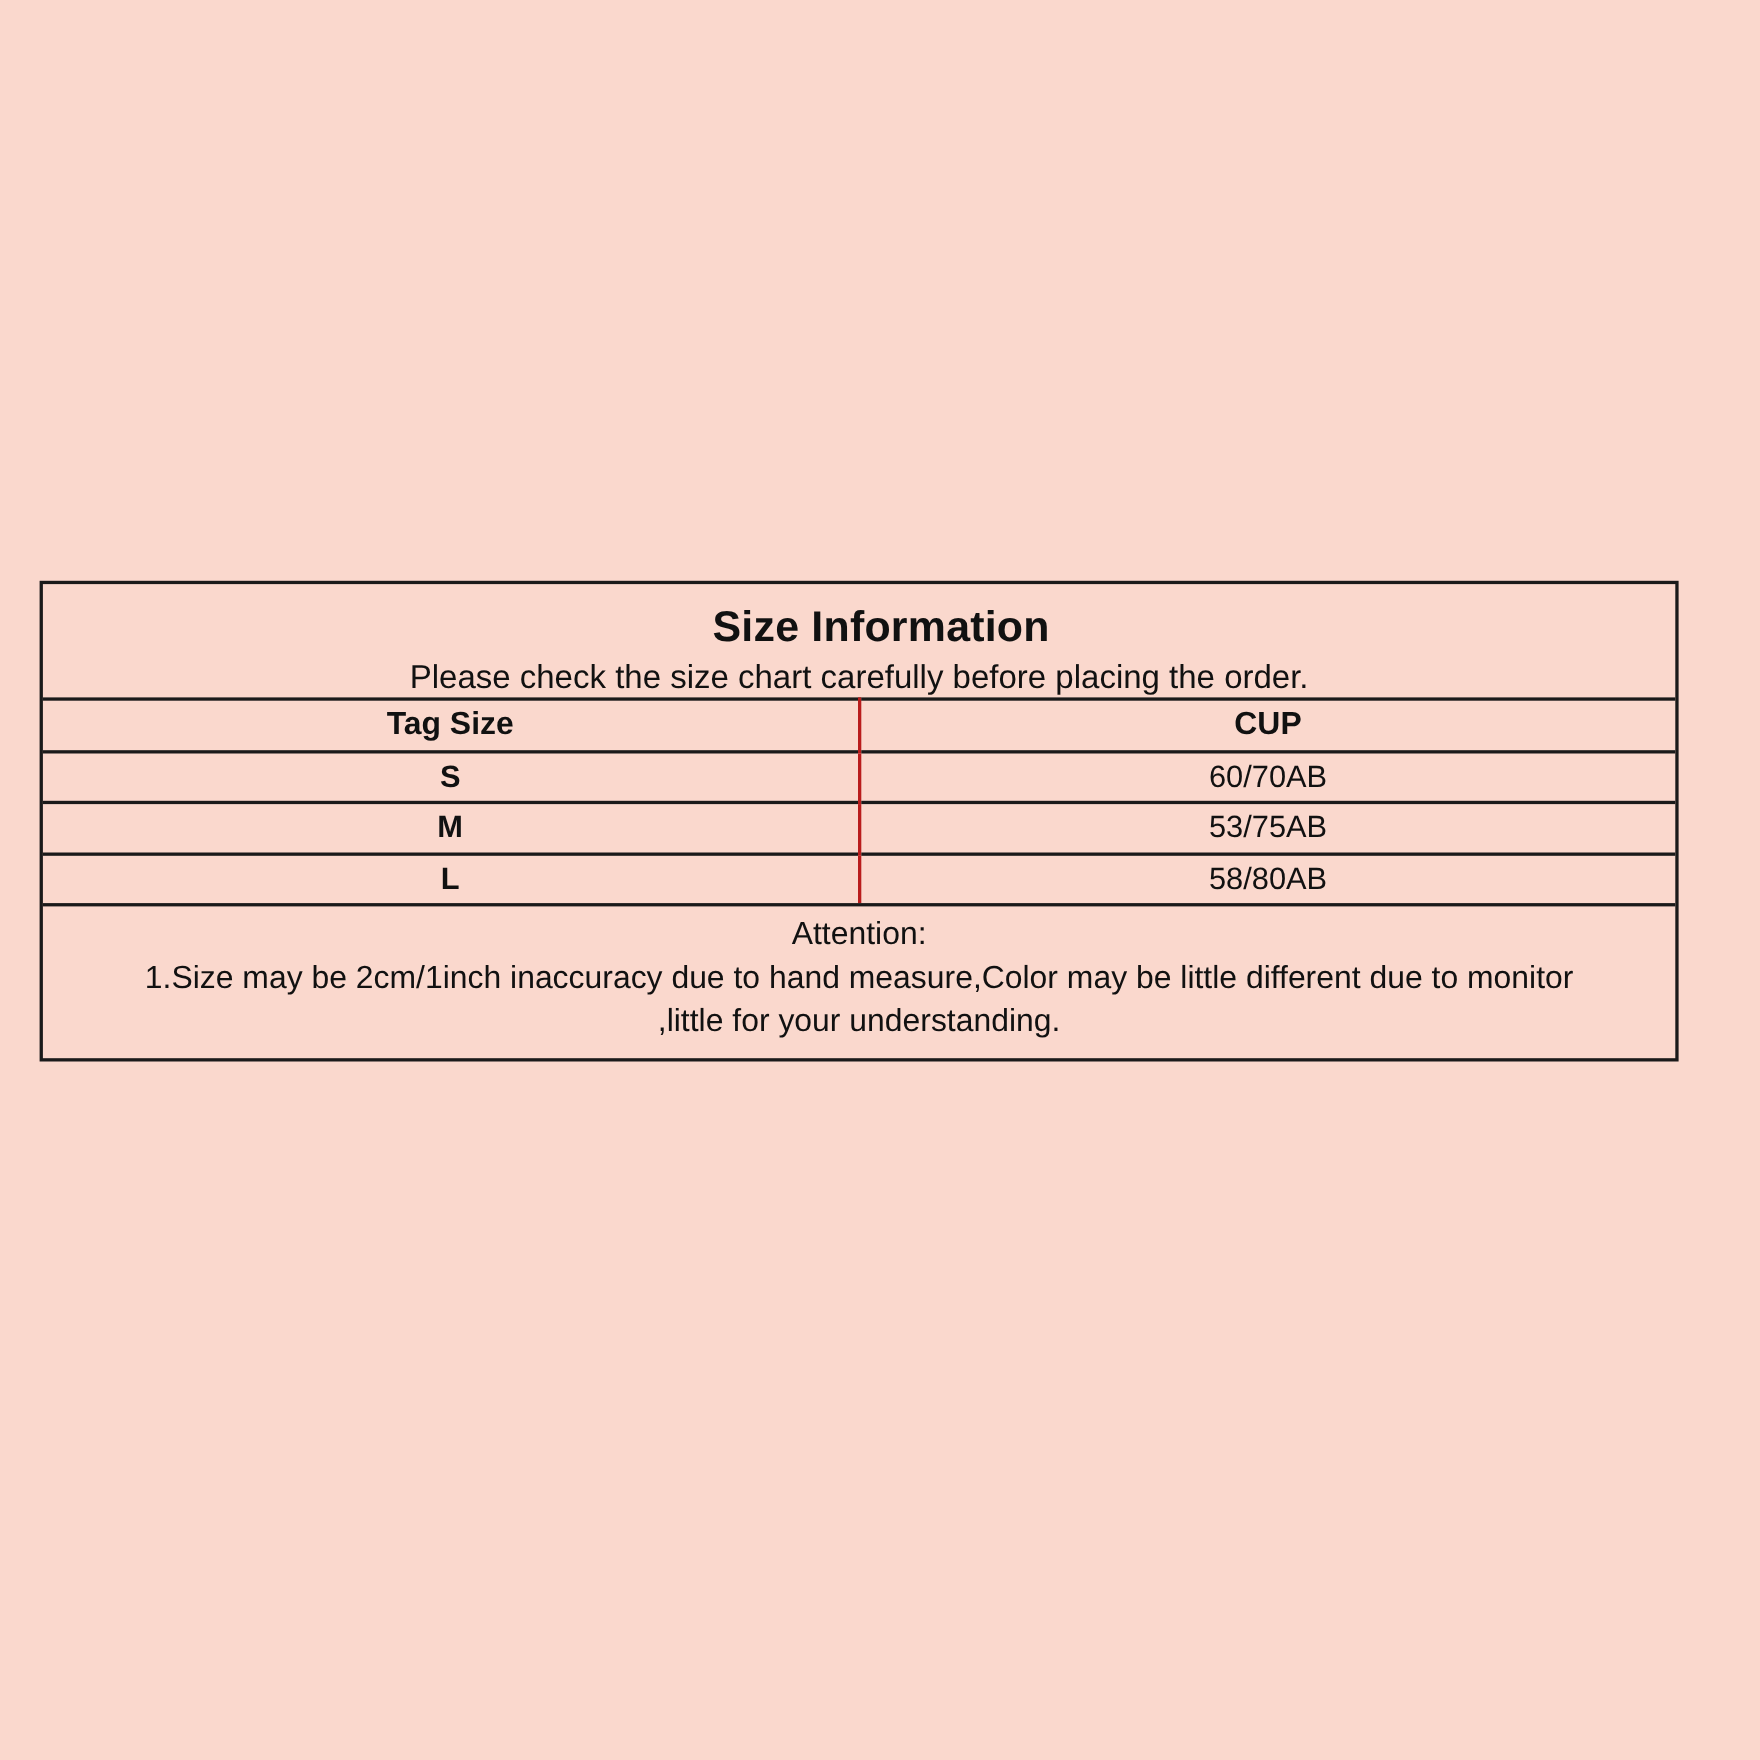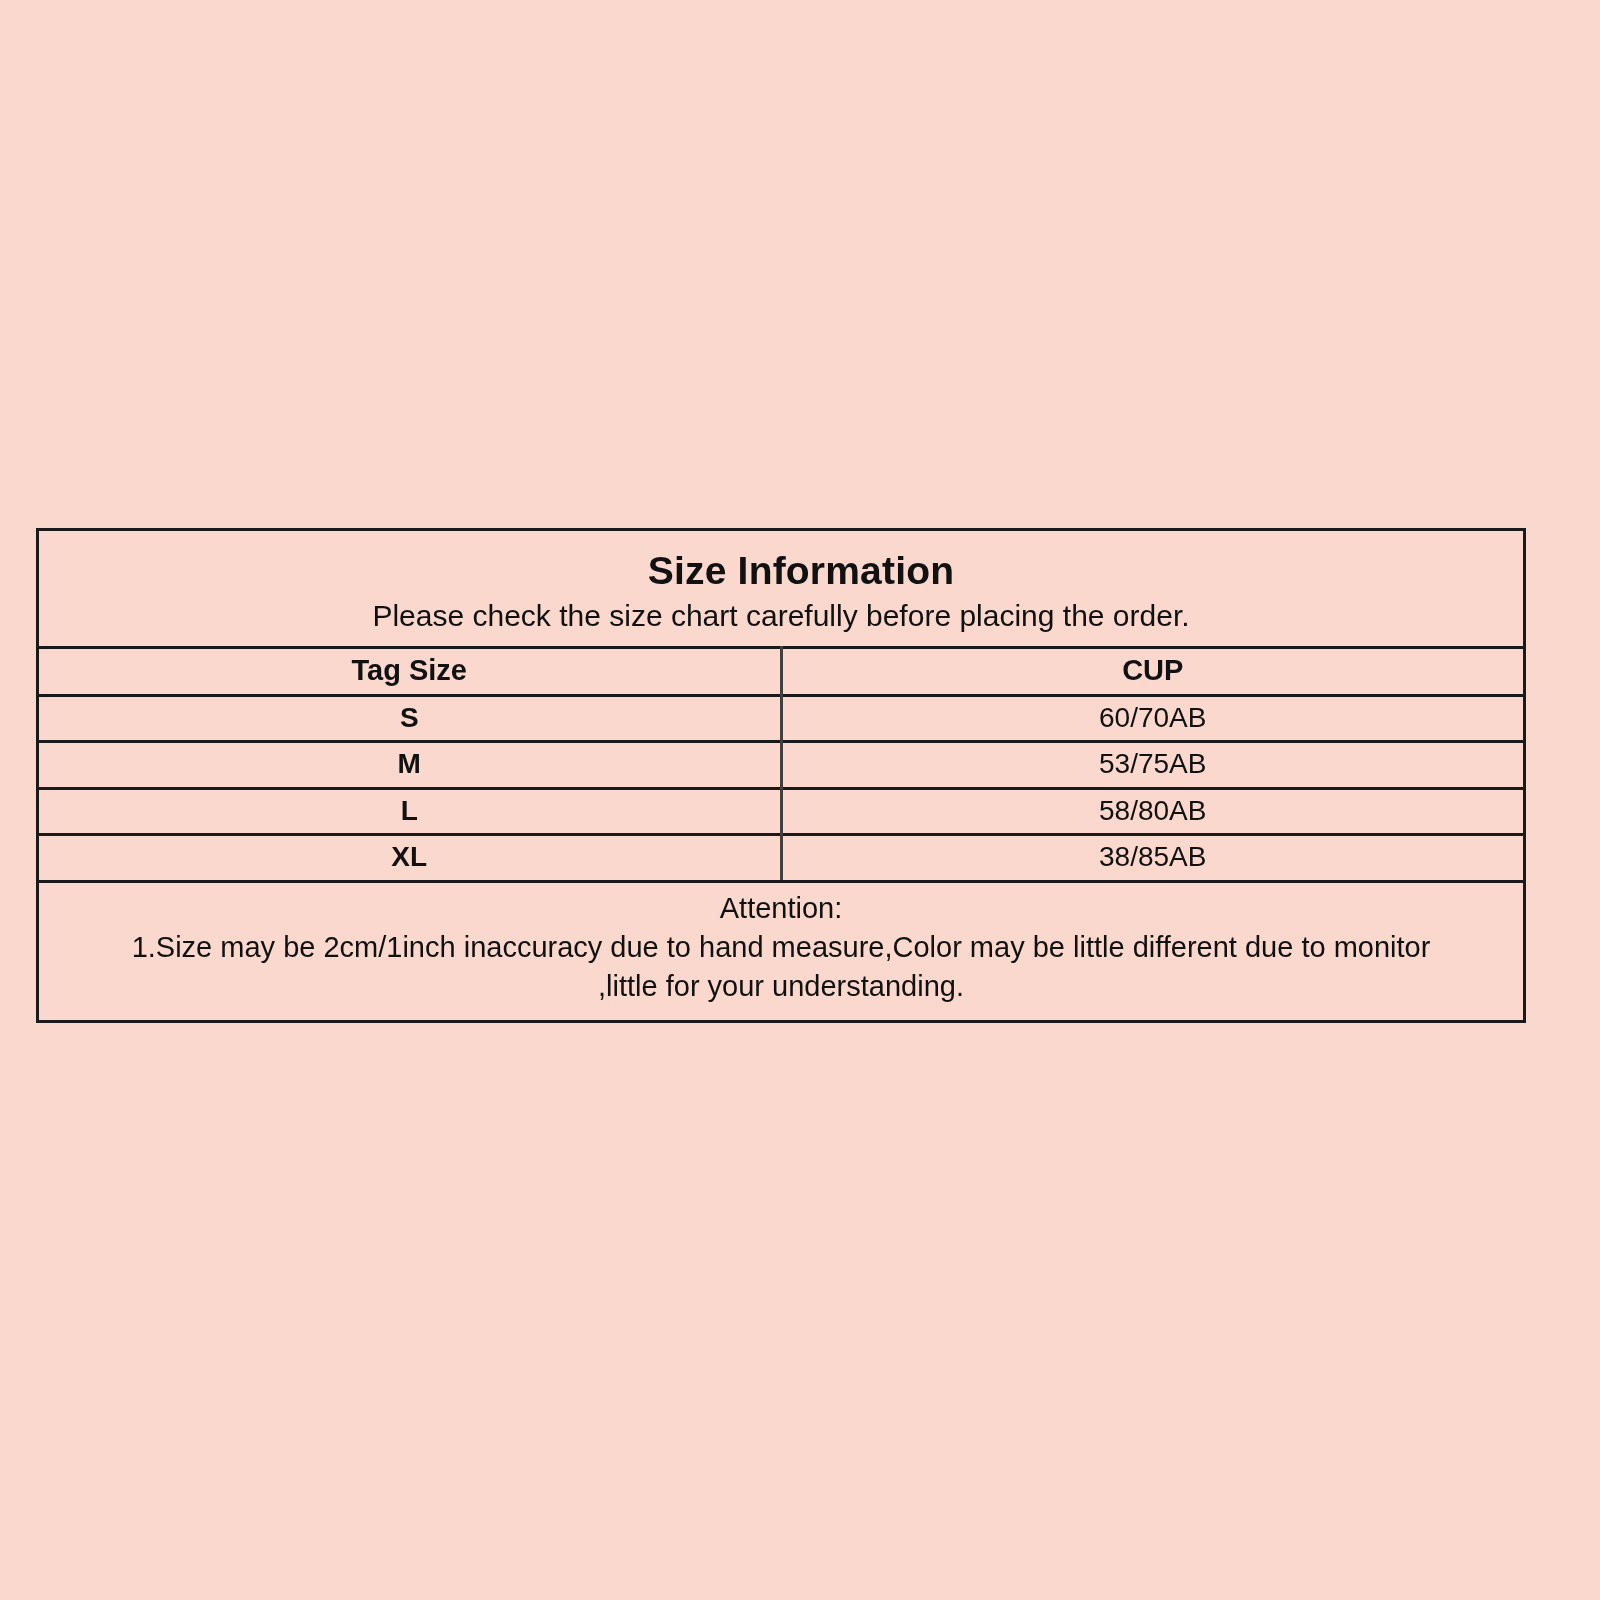--- a/index.html
+++ b/index.html
@@ -33,34 +33,33 @@
     padding-top: 18px;
     padding-bottom: 4px;
     line-height: 1.15;
     padding-left: 40px;
   }
 
   .subtitle {
     text-align: center;
     font-size: 30px;
     font-weight: normal;
-    padding-bottom: 12px;
     line-height: 1.2;
   }
 
   table.size-table {
     width: 100%;
     border-collapse: collapse;
     table-layout: fixed;
   }
 
   table.size-table th,
   table.size-table td {
     border-top: 3px solid #1a1a1a;
-    border-right: 3px solid #404040;
+    border-right: 3px solid #b91c1c;
     text-align: center;
     font-size: 28px;
     padding: 4px 0 6px 0;
     line-height: 1.2;
   }
   table.size-table th:last-child,
   table.size-table td:last-child {
     border-right: none;
   }
   table.size-table th {
@@ -113,24 +112,20 @@
         <td class="cup">60/70AB</td>
       </tr>
       <tr>
         <td class="tag">M</td>
         <td class="cup">53/75AB</td>
       </tr>
       <tr>
         <td class="tag">L</td>
         <td class="cup">58/80AB</td>
       </tr>
-      <tr>
-        <td class="tag">XL</td>
-        <td class="cup">38/85AB</td>
-      </tr>
     </tbody>
   </table>
 
   <div class="attention">
     <div>Attention:</div>
     <div>1.Size may be 2cm/1inch inaccuracy due to hand measure,Color may be little different due to monitor</div>
     <div>,little for your understanding.</div>
   </div>
 
 </div>

